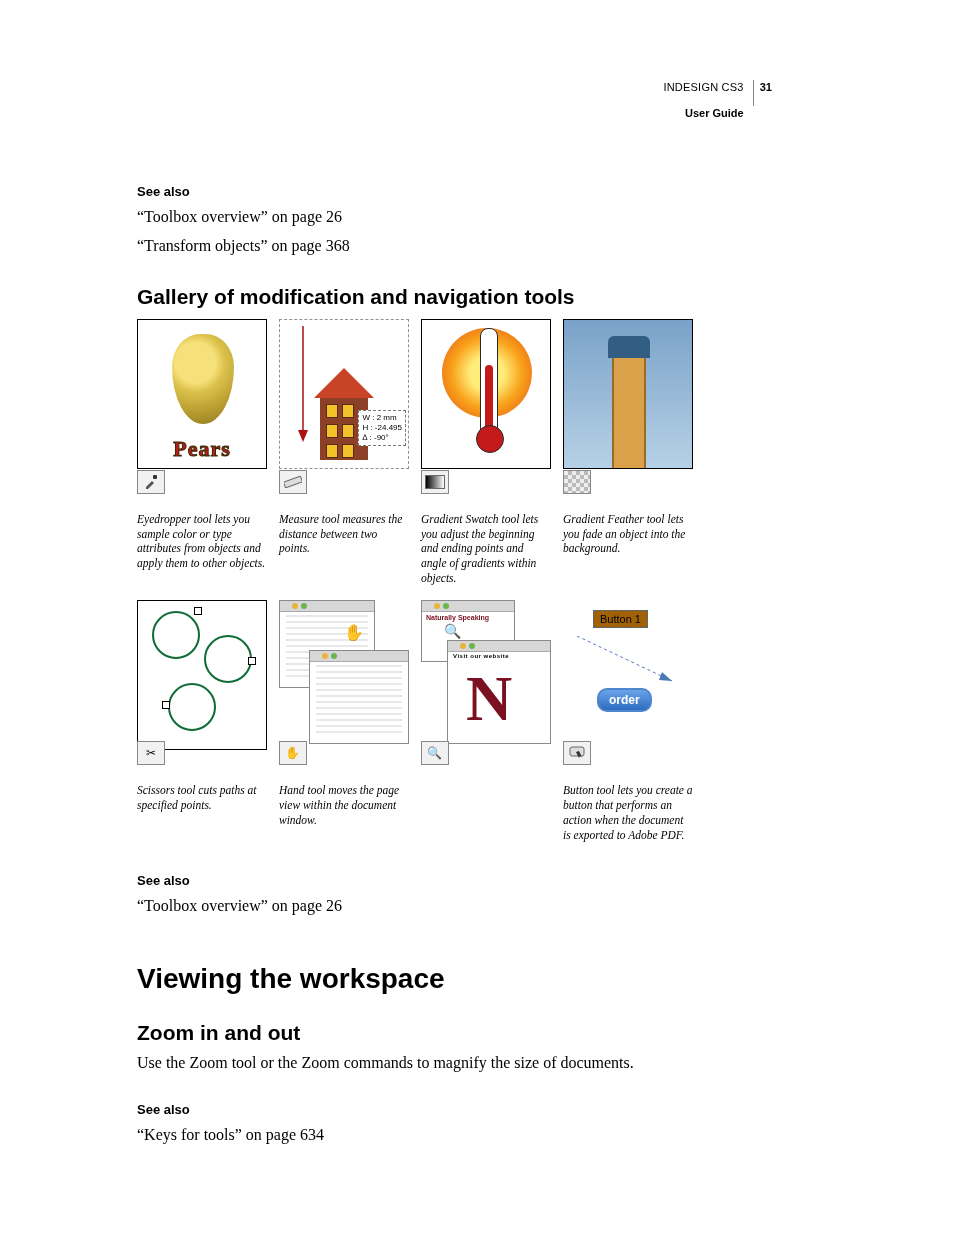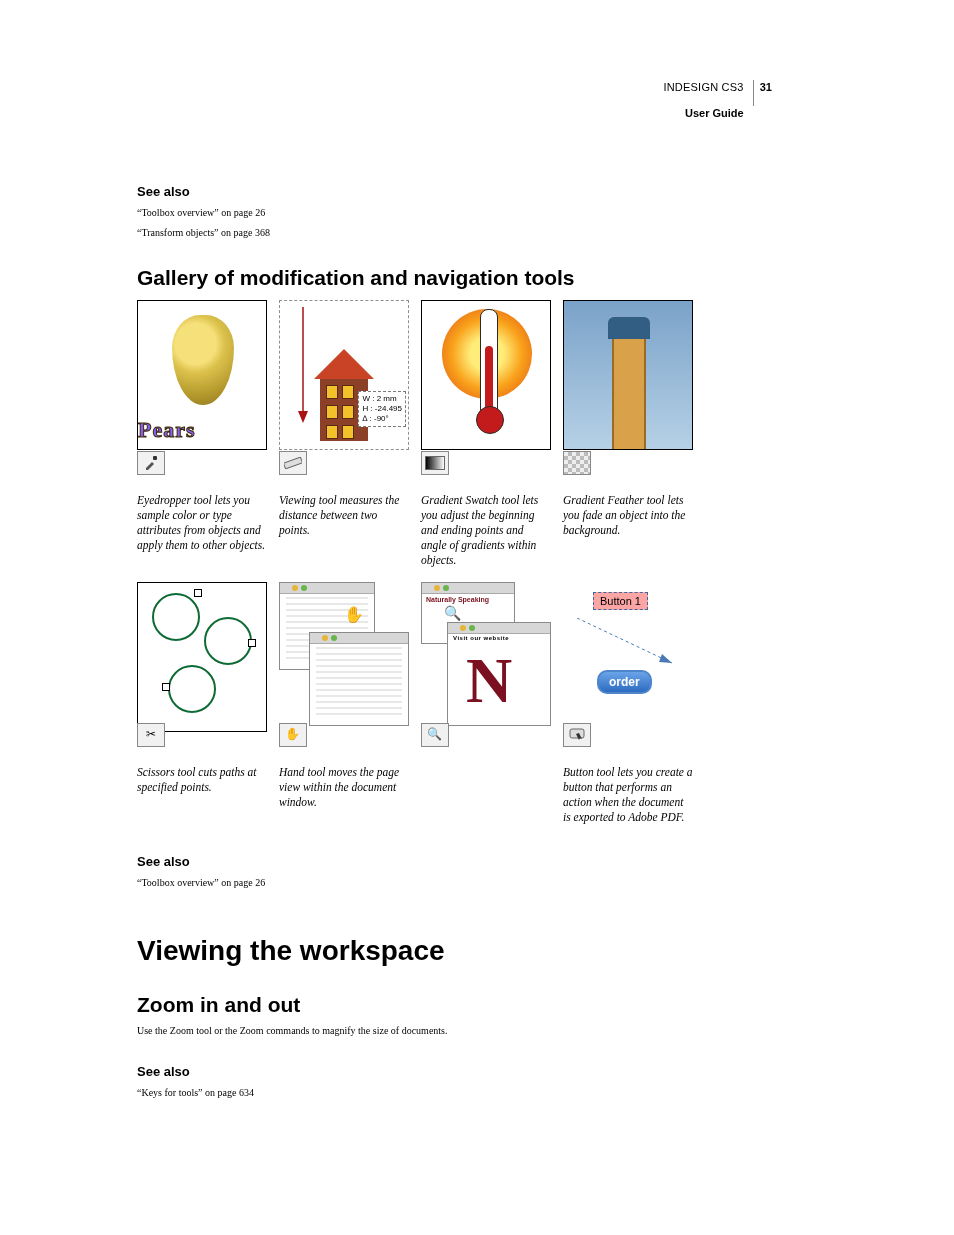--- a/index.html
+++ b/index.html
@@ -6,30 +6,30 @@
   .page{width:872px;height:1235px;position:relative;box-sizing:border-box;padding:80px 120px 60px 137px;}
   .runhead{position:absolute;top:80px;right:100px;text-align:right;font-family:"Myriad Pro","Segoe UI",Arial,sans-serif;font-size:11px;line-height:1.35;}
   .runhead .rule{display:inline-block;border-left:1px solid #888;height:26px;vertical-align:top;margin:0 6px;}
   .runhead .pg{font-weight:700;}
   .runhead .prod{letter-spacing:.02em;}
   .runhead .ug{font-weight:700;}
   .content{padding-top:78px;}
   h3.sect{font-family:"Myriad Pro","Segoe UI",Arial,sans-serif;font-weight:700;font-size:21px;margin:26px 0 6px;}
   h3.sect.small{font-size:13px;}
   h1.bighead{font-family:"Myriad Pro","Segoe UI",Arial,sans-serif;font-weight:700;font-size:28px;margin:44px 0 14px;}
-  p.body{font-size:10px;line-height:1.55;margin:4px 0;}
+  p.body{font-size:16px;line-height:1.55;margin:4px 0;}
   .gallery{display:grid;grid-template-columns:repeat(4,130px);column-gap:12px;row-gap:14px;margin-top:10px;}
   .cell{width:130px;}
   .thumb{width:130px;height:175px;background:#fff;box-sizing:border-box;position:relative;}
   .cap{font-style:italic;font-size:11.5px;line-height:1.3;margin-top:18px;font-family:"Minion Pro",Georgia,serif;}
   .row2 .thumb{height:165px;}
   
   .frame{border:1px solid #000;width:128px;height:148px;position:relative;background:#fff;}
   .toolchip{position:absolute;left:0;bottom:0;width:26px;height:22px;border:1px solid #888;background:#f1f1f1;display:flex;align-items:center;justify-content:center;font-size:12px;}
-  .pears{font-family:Georgia,serif;font-weight:700;font-size:22px;color:#8b5cf6;-webkit-text-stroke:1px #3a2a00;letter-spacing:1px;position:absolute;bottom:6px;left:0;right:0;}
+  .pears{font-family:Georgia,serif;font-weight:700;font-size:22px;color:#b91c1c;-webkit-text-stroke:1px #3a2a00;letter-spacing:1px;position:absolute;bottom:6px;left:0;right:0;text-align:center;}
   .pear-shape{position:absolute;top:14px;left:34px;width:62px;height:90px;border-radius:50% 50% 55% 55% / 40% 40% 70% 70%;background:radial-gradient(circle at 38% 32%, #f6e07a 0 28%, #dcc24c 40%, #b59a2e 70%, #8a741f 100%);}
   .house{position:absolute;bottom:8px;left:40px;width:48px;height:62px;background:#8c4028;}
   .house:before{content:"";position:absolute;top:-30px;left:-6px;width:0;height:0;border-left:30px solid transparent;border-right:30px solid transparent;border-bottom:30px solid #c94426;}
   .win{position:absolute;width:10px;height:12px;background:#f3c22b;border:1px solid #5a2b14;}
   .meas-label{position:absolute;right:2px;bottom:22px;border:1px dashed #7a7a7a;background:#fff;font-family:Arial,sans-serif;font-size:8px;line-height:1.25;padding:2px 3px;}
   .sun{position:absolute;top:8px;left:20px;width:90px;height:90px;border-radius:50%;background:radial-gradient(circle at 50% 50%, #ffed7a 0 26%, #f9a21b 55%, #df4b12 100%);}
   .thermo{position:absolute;top:8px;left:58px;width:16px;height:120px;border-radius:8px;background:#fff;border:1px solid #2a2a2a;}
   .thermo:after{content:"";position:absolute;bottom:-4px;left:-5px;width:26px;height:26px;border-radius:50%;background:#c31b1b;border:1px solid #2a2a2a;}
   .thermo .hg{position:absolute;bottom:0;left:4px;width:8px;height:70%;background:#c31b1b;border-radius:4px;}
   .light{position:absolute;inset:0;background:linear-gradient(#7aa2c8,#b6d1e6);}
@@ -38,21 +38,21 @@
   .gftool{position:absolute;left:0;bottom:0;width:26px;height:22px;border:1px solid #888;background:#f1f1f1;}
   .gftool .chk{width:100%;height:100%;background:repeating-conic-gradient(#bbb 0 25%,#eee 0 50%) 0 0/8px 8px;}
   .circles{position:absolute;inset:0;}
   .circ{position:absolute;width:44px;height:44px;border:2px solid #0f6b36;border-radius:50%;}
   .sq{position:absolute;width:6px;height:6px;border:1px solid #000;background:#fff;}
   .docwin{position:absolute;border:1px solid #8a8a8a;background:#fff;}
   .docwin .bar{height:10px;background:#d7d7d7;border-bottom:1px solid #aaa;position:relative;}
   .docwin .bar:before{content:"";position:absolute;left:3px;top:2px;width:6px;height:6px;border-radius:50%;background:#e054d;box-shadow:9px 0 0 #e7b53a,18px 0 0 #6ab54c;}
   .handcur{font-size:16px;}
   .zoomcur{font-size:14px;}
-  .btn1{position:absolute;border:1px dashed #3a6aa0;padding:2px 6px;font-family:Arial,sans-serif;font-size:11px;background:#fca5a5;}
+  .btn1{position:absolute;border:1px dashed #3a6aa0;padding:2px 6px;font-family:Arial,sans-serif;font-size:11px;background:#a16207;}
   .orderbtn{position:absolute;border-radius:10px;padding:3px 10px;font-family:Arial,sans-serif;font-size:12px;font-weight:700;color:#fff;background:linear-gradient(#6aa4e8,#2d6bc0);border:2px solid #4e86cc;}
   .bigN{position:absolute;font-family:Georgia,serif;font-weight:700;color:#7a1020;font-size:64px;line-height:1;}
 </style>
 </head>
 <body>
 
 <div class="page">
 
   <div class="runhead">
     <span class="prod">INDESIGN CS3</span>
@@ -107,21 +107,21 @@
               <div>H : -24.495</div>
               <div>∆ : -90°</div>
             </div>
           </div>
           <div class="toolchip">
             <svg width="18" height="12" viewBox="0 0 18 12">
                 <rect x="0" y="3" width="18" height="6" fill="#ddd" stroke="#666" transform="rotate(-20 9 6)"></rect>
               </svg>
           </div>
         </div>
-        <div class="cap">Viewing tool measures the distance between two points.</div>
+        <div class="cap">Measure tool measures the distance between two points.</div>
       </div>
 
       <div class="cell">
         <div class="thumb">
           <div class="frame">
             <div class="sun"></div>
             <div class="thermo">
                 <div class="hg"></div>
               </div>
           </div>

